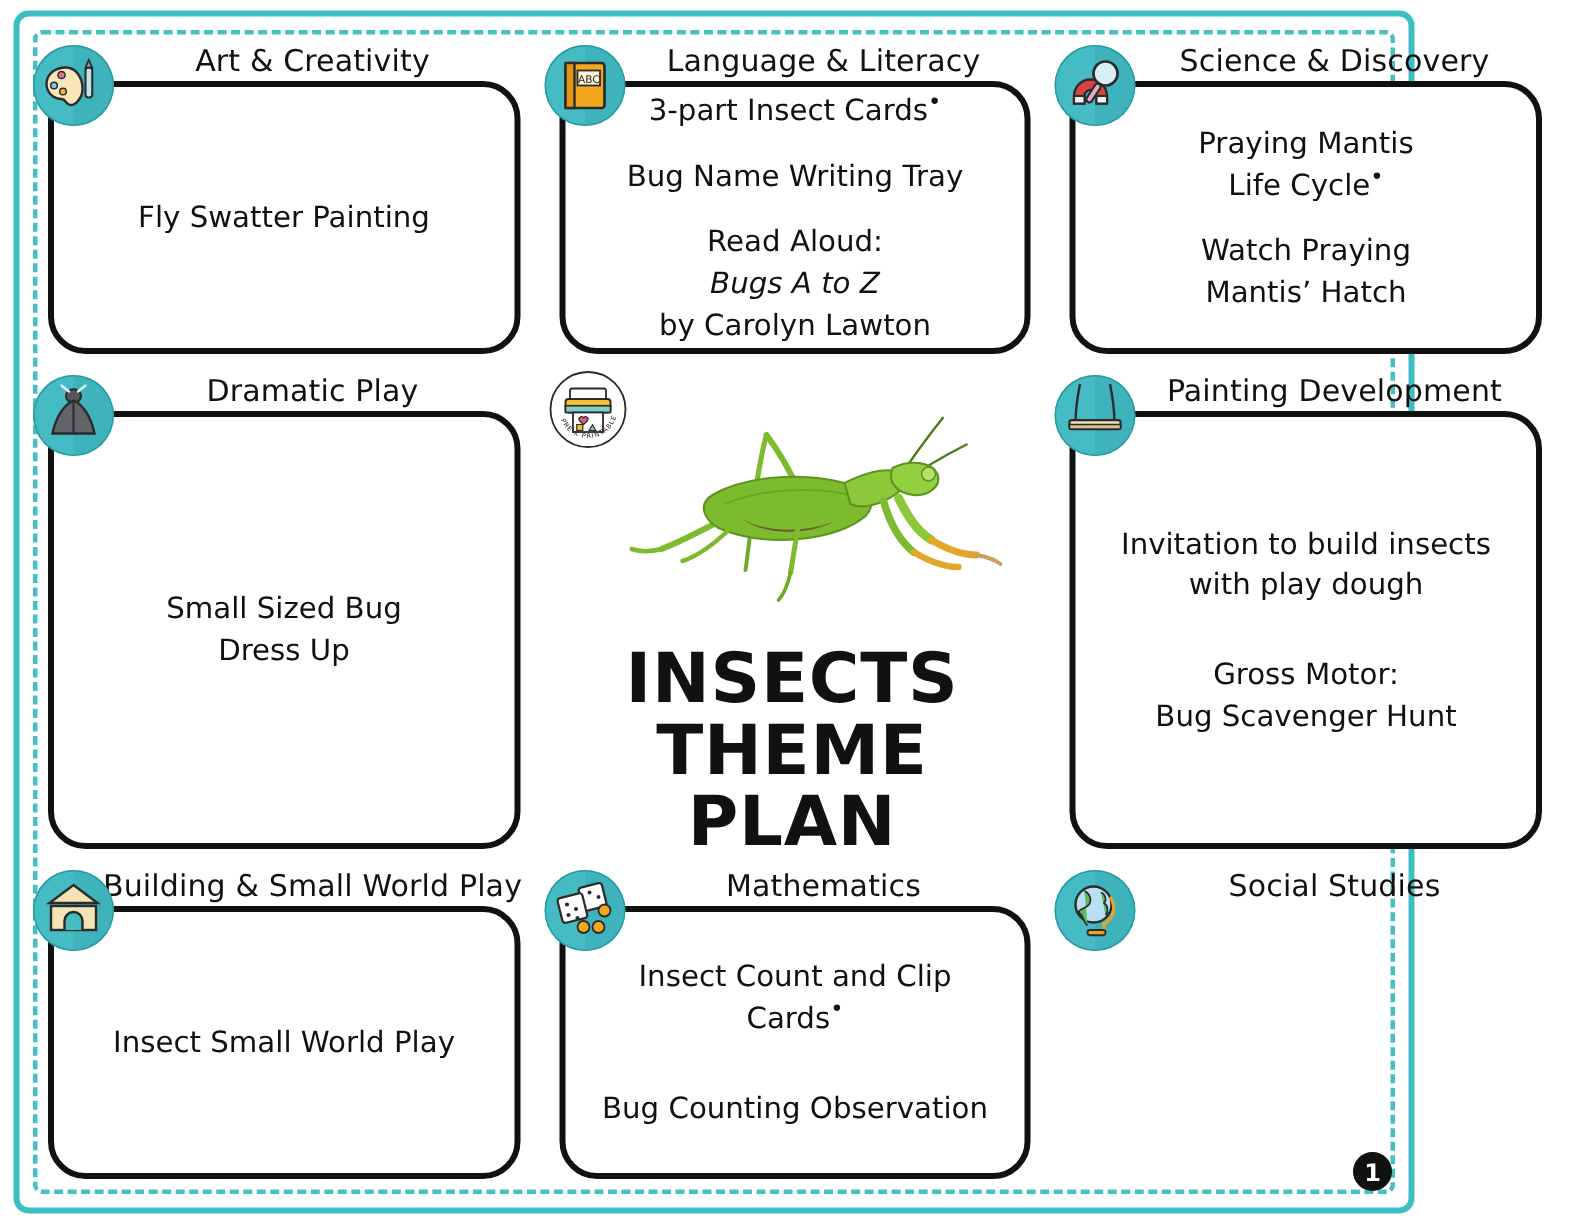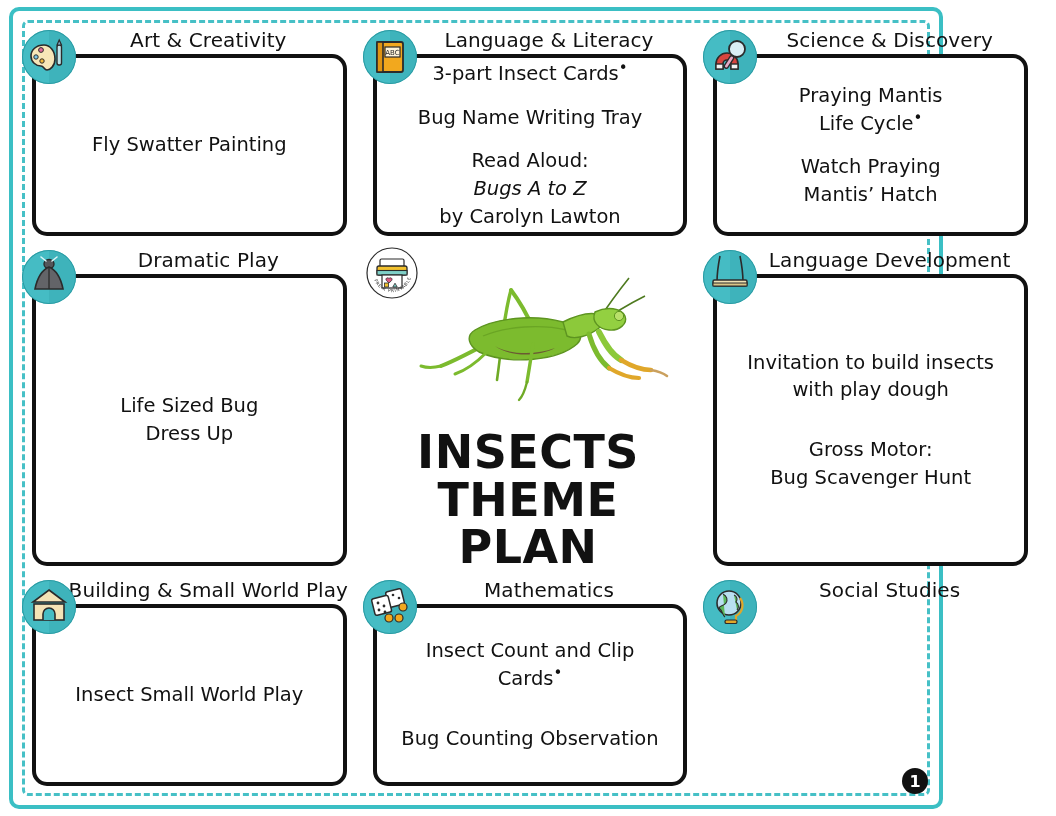--- a/index.html
+++ b/index.html
@@ -49,21 +49,21 @@
     font-size:20px;
     color:#111;
     letter-spacing:.1px;
     white-space:nowrap;
     overflow:hidden;
   }
   .card-box{
     position:absolute;
     left:10px;right:6px;top:26px;bottom:6px;
     border:4px solid #111;
-    border-radius:15px;
+    border-radius:25px;
     background:#fff;
     box-sizing:border-box;
     display:flex;
     align-items:center;
     justify-content:center;
     padding:6px 14px;
   }
   .card-body{
     text-align:center;
     font-size:19.5px;
@@ -213,21 +213,21 @@
           <path d="M27 1a26 26 0 0 1 26 26 26 26 0 0 1-26 26z" fill="#35a9b1" opacity=".45"></path>
           <ellipse cx="27" cy="14" rx="5" ry="4.5" fill="#55565a" stroke="#2b2b2b" stroke-width="1.4"></ellipse>
           <path d="M27 17c-7 3-12 12-14 22h28c-2-10-7-19-14-22z" fill="#636468" stroke="#2b2b2b" stroke-width="1.6"></path>
           <path d="M27 18v21" stroke="#2b2b2b" stroke-width="1.3"></path>
           <path d="M24 11l-5-4M30 11l5-4" stroke="#dff4f6" stroke-width="1.6" stroke-linecap="round"></path>
         </svg>
       </div>
       <div class="card-title">Dramatic Play</div>
       <div class="card-box">
         <div class="card-body">
-            <span class="ln">Life Sized Bug</span>
+            <span class="ln">Small Sized Bug</span>
             <span class="ln">Dress Up</span>
           </div>
       </div>
     </div>
 
     <div class="cell">
       <div class="center">
         <div class="logo">
           <svg viewBox="0 0 54 54">
             <circle cx="27" cy="27" r="25" fill="#fff" stroke="#2b2b2b" stroke-width="1.2"></circle>
@@ -290,21 +290,21 @@
       <div class="badge">
         <svg viewBox="0 0 54 54">
           <circle cx="27" cy="27" r="26" fill="#45bcc4"></circle>
           <path d="M27 1a26 26 0 0 1 26 26 26 26 0 0 1-26 26z" fill="#35a9b1" opacity=".45"></path>
           <path d="M17 6 C15 16 14 24 14 32" stroke="#2b2b2b" stroke-width="1.6" fill="none"></path>
           <path d="M37 6 C39 16 40 24 40 32" stroke="#2b2b2b" stroke-width="1.6" fill="none"></path>
           <rect x="10" y="30" width="34" height="6" rx="1.5" fill="#efe2b4" stroke="#2b2b2b" stroke-width="1.5"></rect>
           <rect x="10" y="33" width="34" height="3" fill="#d8c487" stroke="#2b2b2b" stroke-width="1"></rect>
         </svg>
       </div>
-      <div class="card-title">Language Development</div>
+      <div class="card-title">Painting Development</div>
       <div class="card-box">
         <div class="card-body">
             <span class="ln">Invitation to build insects</span>
             <span class="ln">with play dough</span>
             <span class="gap"></span>
             <span class="gap"></span>
             <span class="ln">Gross Motor:</span>
             <span class="ln">Bug Scavenger Hunt</span>
           </div>
       </div>

